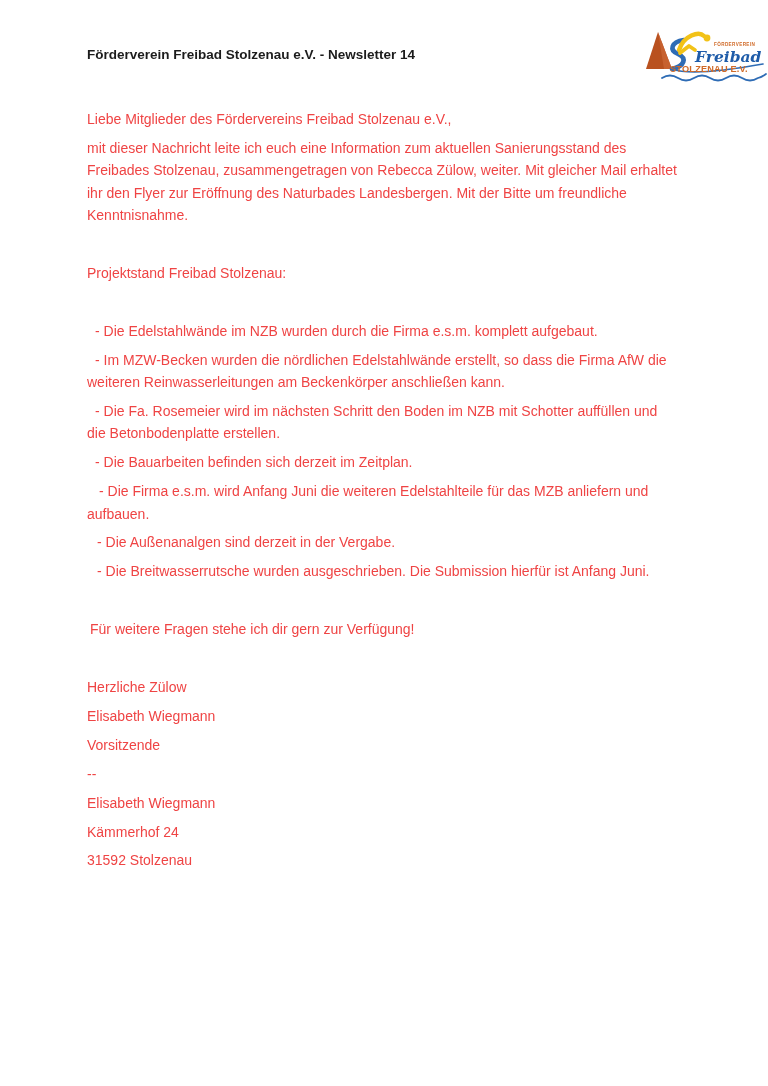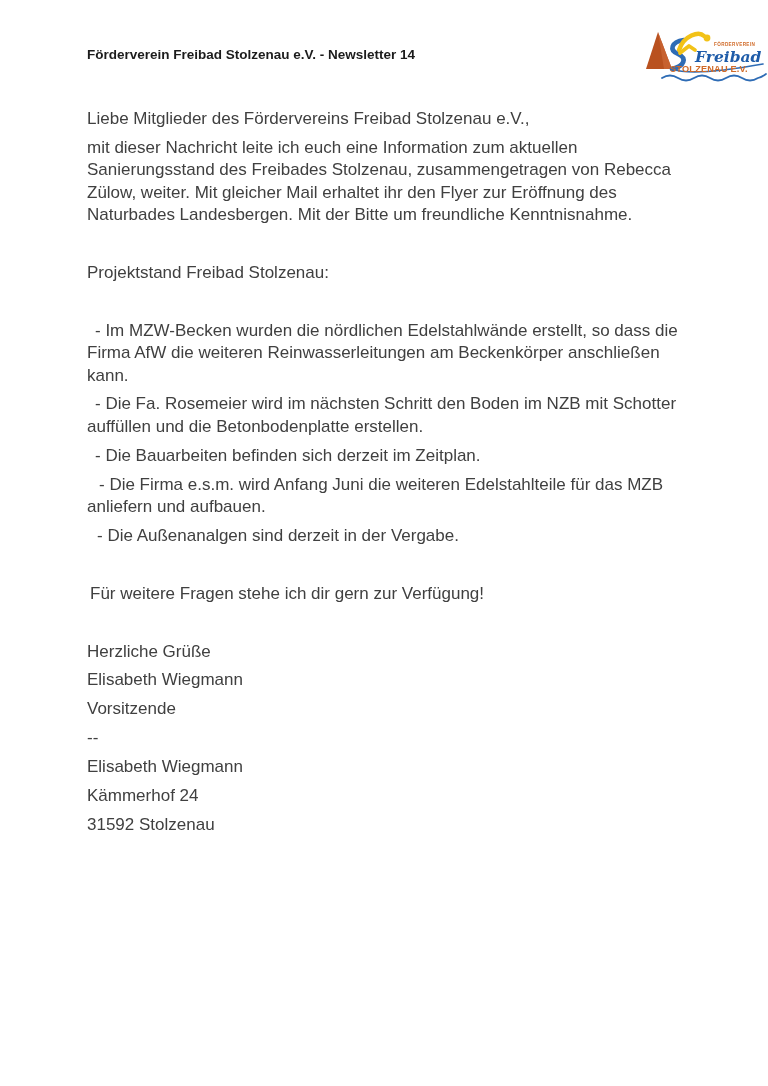--- a/index.html
+++ b/index.html
@@ -27,24 +27,24 @@
     width: 592px;
   }
   .doc-title {
     font-size: 13.5px;
     font-weight: bold;
     color: #1c1c1c;
     line-height: 17px;
     margin: 0 0 45px 0;
   }
   p.line {
-    font-size: 17px;
+    font-size: 14px;
     line-height: 22.4px;
     margin: 0 0 6.5px 0;
-    color: #404040;
+    color: #ef4444;
   }
   .spacer { height: 28.9px; }
   .ind3  { text-indent: 3px;  }
   .ind8  { text-indent: 8px;  }
   .ind10 { text-indent: 10px; }
   .ind12 { text-indent: 12px; }
   .logo {
     position: absolute;
     left: 644px;
     top: 19px;
@@ -89,34 +89,36 @@
     <p class="line">Liebe Mitglieder des Fördervereins Freibad Stolzenau e.V.,</p>
 
     <p class="line">mit dieser Nachricht leite ich euch eine Information zum aktuellen Sanierungsstand des Freibades Stolzenau, zusammengetragen von Rebecca Zülow, weiter. Mit gleicher Mail erhaltet ihr den Flyer zur Eröffnung des Naturbades Landesbergen. Mit der Bitte um freundliche Kenntnisnahme.</p>
 
     <div class="spacer"></div>
 
     <p class="line">Projektstand Freibad Stolzenau:</p>
 
     <div class="spacer"></div>
 
+    <p class="line ind8">- Die Edelstahlwände im NZB wurden durch die Firma e.s.m. komplett aufgebaut.</p>
     <p class="line ind8">- Im MZW-Becken wurden die nördlichen Edelstahlwände erstellt, so dass die Firma AfW die weiteren Reinwasserleitungen am Beckenkörper anschließen kann.</p>
     <p class="line ind8">- Die Fa. Rosemeier wird im nächsten Schritt den Boden im NZB mit Schotter auffüllen und die Betonbodenplatte erstellen.</p>
     <p class="line ind8">- Die Bauarbeiten befinden sich derzeit im Zeitplan.</p>
     <p class="line ind12">- Die Firma e.s.m. wird Anfang Juni die weiteren Edelstahlteile für das MZB anliefern und aufbauen.</p>
     <p class="line ind10">- Die Außenanalgen sind derzeit in der Vergabe.</p>
+    <p class="line ind10">- Die Breitwasserrutsche wurden ausgeschrieben. Die Submission hierfür ist Anfang Juni.</p>
 
     <div class="spacer"></div>
 
     <p class="line ind3">Für weitere Fragen stehe ich dir gern zur Verfügung!</p>
 
 
     <div class="spacer"></div>
 
-    <p class="line">Herzliche Grüße</p>
+    <p class="line">Herzliche Zülow</p>
     <p class="line">Elisabeth Wiegmann</p>
     <p class="line">Vorsitzende</p>
 
     <p class="line">--</p>
 
     <p class="line">Elisabeth Wiegmann</p>
     <p class="line">Kämmerhof 24</p>
     <p class="line">31592 Stolzenau</p>
 
   </div>

